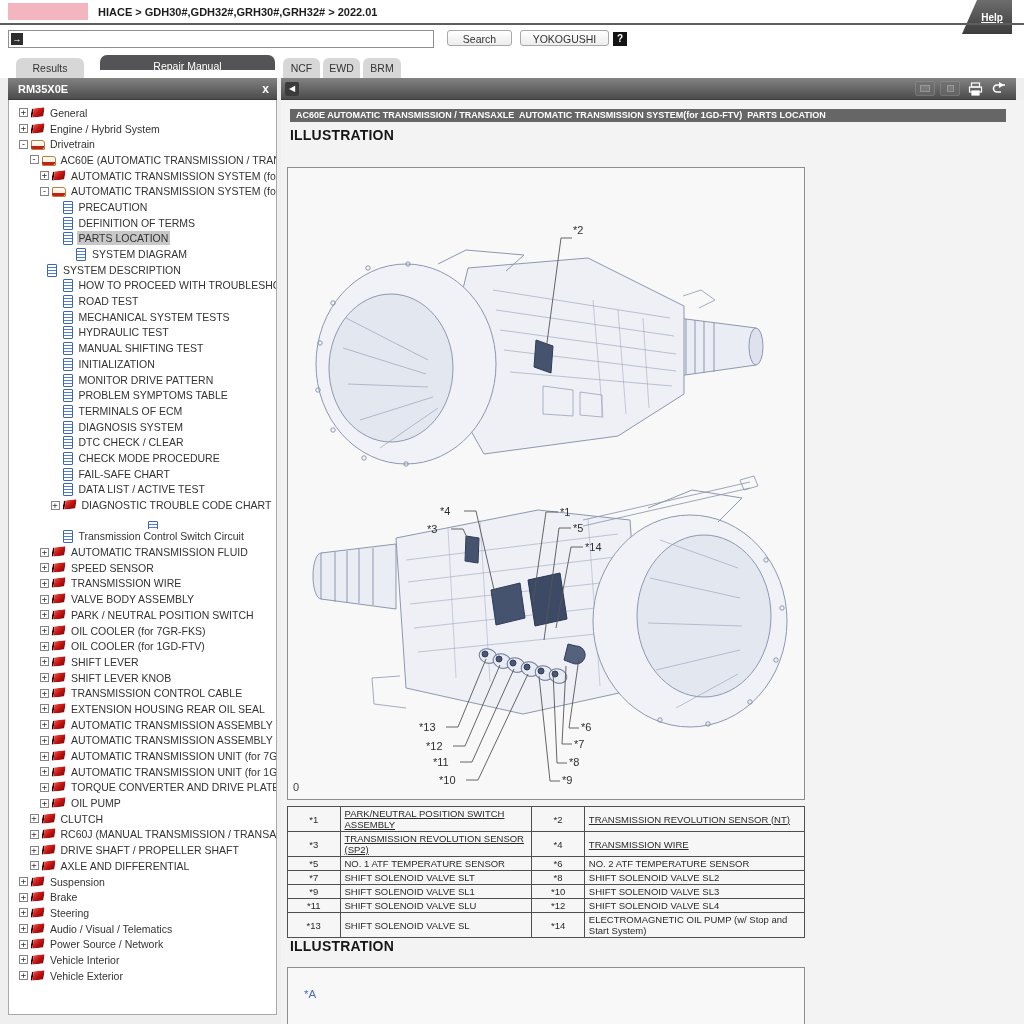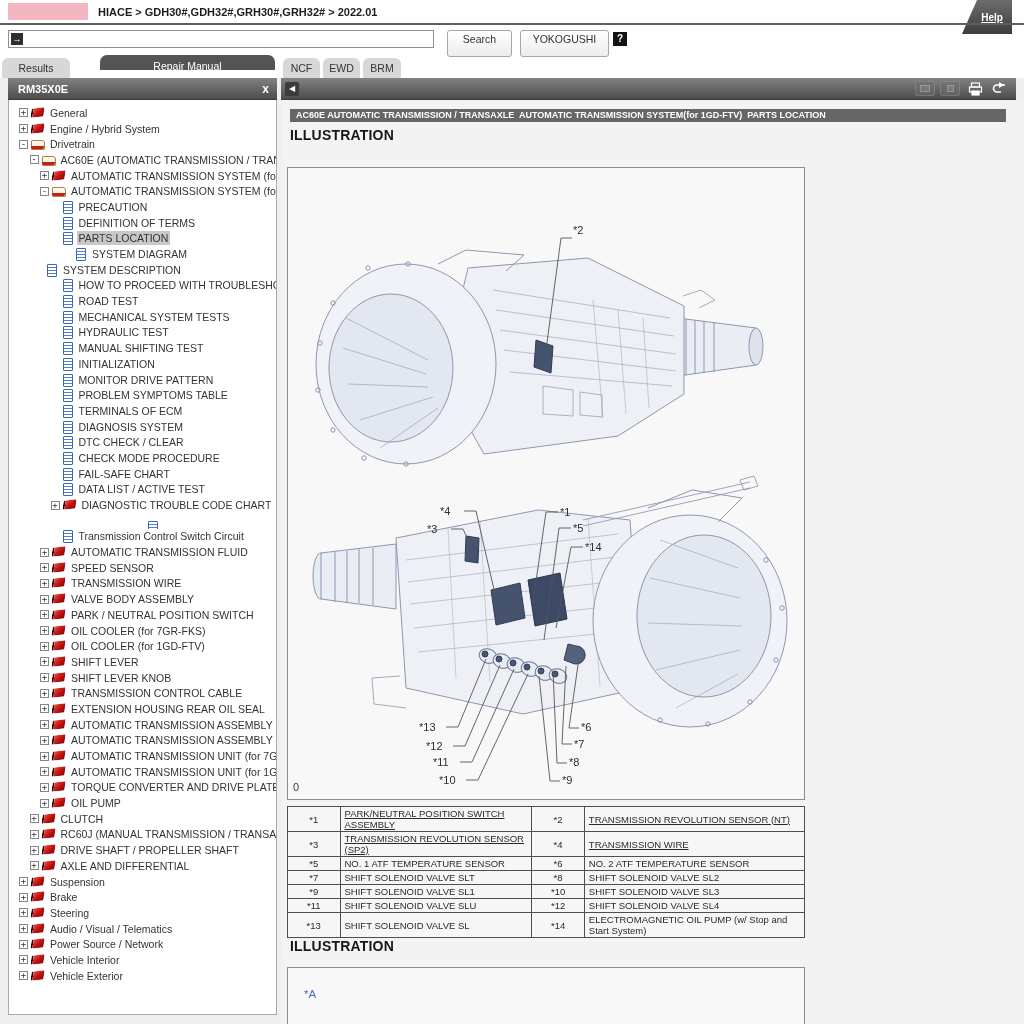--- a/index.html
+++ b/index.html
@@ -17,32 +17,32 @@
               text-decoration:underline; display:flex; align-items:center; justify-content:center; padding-left:10px; cursor:pointer; }
   .top-divider { position:absolute; left:0; top:23px; width:1024px; height:2px; background:#5e5e5e; }
 
   
   .kw-wrap { position:absolute; left:8px; top:30px; width:426px; height:18px; border:1px solid #8f8f8f; background:#fff; }
   .kw-icon { position:absolute; left:2px; top:2px; width:12px; height:12px; background:#2e2e2e; color:#fff;
              font-size:9px; line-height:12px; text-align:center; }
   .kw-input { position:absolute; left:16px; top:0; width:406px; height:16px; border:none; outline:none;
               font-size:10.5px; color:#333; font-family:inherit; }
   .kw-input::placeholder { color:#9a9a9a; }
-  .btn { position:absolute; top:30px; height:27px; border:1px solid #a8a8a8; border-radius:3px;
+  .btn { position:absolute; top:30px; height:16px; border:1px solid #a8a8a8; border-radius:3px;
          background:linear-gradient(#ffffff,#ececec); font-size:10.5px; color:#333; text-align:center; line-height:16px; cursor:pointer; }
   .btn-search { left:447px; width:65px; }
   .btn-yoko { left:520px; width:89px; }
   .q-icon { position:absolute; left:613px; top:32px; width:14px; height:14px; background:#141414; color:#fff;
             font-size:10px; font-weight:bold; text-align:center; line-height:14px; cursor:pointer; }
 
   
   .tab { position:absolute; background:#d7d7d7; border-radius:6px 6px 0 0; color:#333; font-size:10.5px;
          text-align:center; cursor:pointer; }
   .tab-sm { top:58px; height:20px; line-height:20px; }
-  .tab-results { left:2px; width:68px; }
+  .tab-results { left:16px; width:68px; }
   .tab-active { left:100px; top:55px; width:175px; height:15px; line-height:23px;
                 background:#545456; color:#fff; border-radius:7px 7px 0 0; }
   .tab-ncf { left:283px; width:37px; }
   .tab-ewd { left:323px; width:37px; }
   .tab-brm { left:363px; width:38px; }
 
   
   .main-bg { position:absolute; left:0; top:78px; width:1024px; height:946px; background:#efefef; }
 
   .panel-hdr { position:absolute; top:78px; height:22px; background:linear-gradient(#828282,#4c4c4c);

